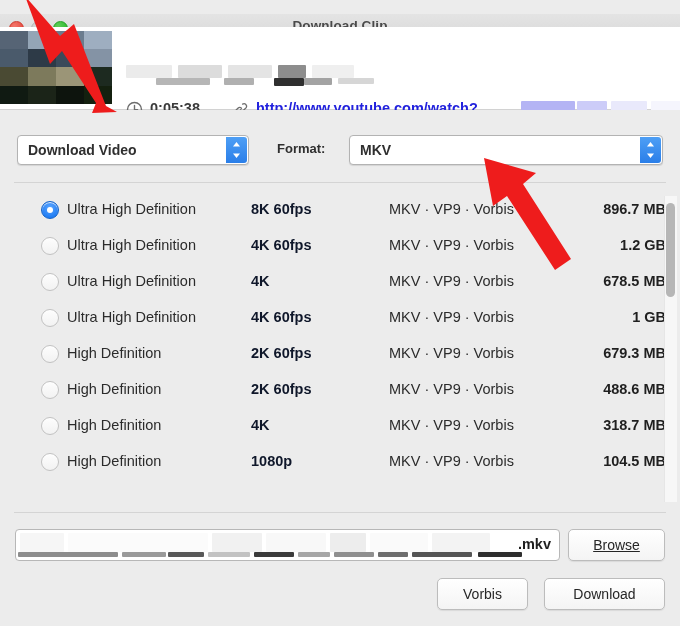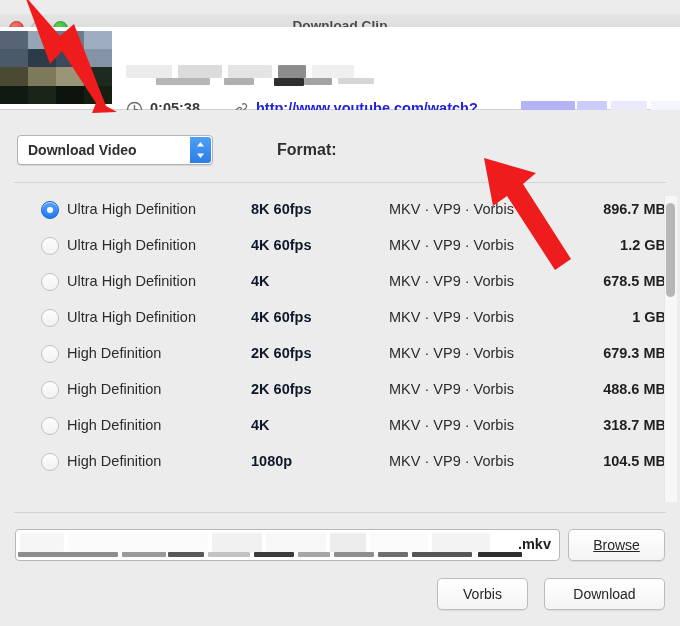--- a/index.html
+++ b/index.html
@@ -142,28 +142,28 @@
     right: 1px; top: 1px;
     bottom: 1px;
     width: 21px;
     background: linear-gradient(to bottom, #4e9ff5 0%, #2a7ee8 100%);
     border-radius: 0 3px 3px 0;
   }
   .popup .stepper svg { display:block; margin: 0 auto; }
 
   #type-popup {
     left: 17px; top: 25px;
-    width: 196px; height: 30px;
+    width: 232px; height: 30px;
   }
   #type-popup .label { top: 6px; }
 
   #format-label {
     position: absolute;
     left: 277px; top: 31px;
-    font-size: 16px;
+    font-size: 13px;
     font-weight: bold;
     color: #2f2f2f;
   }
   #format-popup {
     left: 349px; top: 25px;
     width: 314px; height: 30px;
   }
   #format-popup .label { top: 6px; }
 
   #controls-sep {
@@ -391,20 +391,29 @@
       <span class="stepper">
         <svg width="13" height="26" viewBox="0 0 13 26">
           <path d="M6.5 5 L3 9.5 H10 Z" fill="#ffffff"></path>
           <path d="M6.5 21 L3 16.5 H10 Z" fill="#ffffff"></path>
         </svg>
       </span>
     </div>
 
     <span id="format-label">Format:</span>
 
+    <div class="popup" id="format-popup">
+      <span class="label">MKV</span>
+      <span class="stepper">
+        <svg width="13" height="26" viewBox="0 0 13 26">
+          <path d="M6.5 5 L3 9.5 H10 Z" fill="#ffffff"></path>
+          <path d="M6.5 21 L3 16.5 H10 Z" fill="#ffffff"></path>
+        </svg>
+      </span>
+    </div>
 
     <div id="controls-sep"></div>
   </div>
 
   <div id="list">
       <div class="row" style="top: 0px;">
         <div class="radio on"></div>
         <span class="c-quality">Ultra High Definition</span>
         <span class="c-res">8K 60fps</span>
         <span class="c-codec">MKV · VP9 · Vorbis</span>

